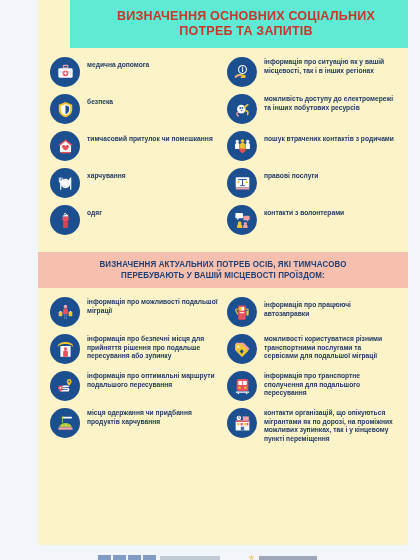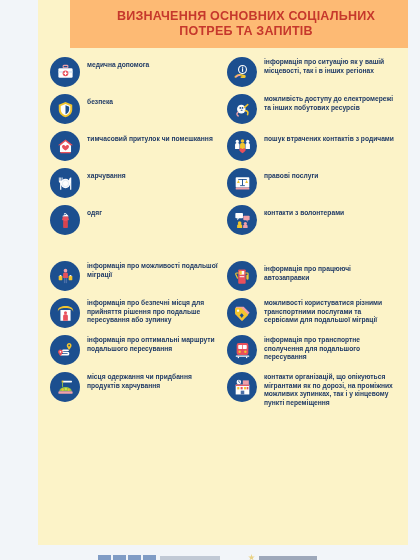--- a/index.html
+++ b/index.html
@@ -9,21 +9,21 @@
     font-family:"Liberation Sans","DejaVu Sans",sans-serif;
   }
   .page{position:relative;width:420px;height:560px;}
   .card{
     position:absolute;left:38px;top:0;width:370px;
     background:#fcf3c8;
     min-height:545px;
   }
   
   .title-band{
-    background:#fdba74;
+    background:#5eead4;
     padding:8px 0 10px 14px;
     text-align:center;
     margin-left:32px;
   }
   .title-line{
     color:#c6382c;
     font-weight:bold;
     font-size:13.5px;
     line-height:15px;
     letter-spacing:.2px;
@@ -245,20 +245,24 @@
               <circle cx="15.6" cy="15.8" r="2" fill="#f0a0a8"></circle>
               <path d="M12.8 21.4 V19 C12.8 17.8 14 17.1 15.6 17.1 C17.2 17.1 18.4 17.8 18.4 19 V21.4 Z" fill="#f0a0a8"></path>
             </svg>
           </span>
           <span class="txt">контакти з волонтерами</span>
         </div>
 
       </div>
     </div>
 
+    <div class="sec-band">
+      <div class="sec-line">ВИЗНАЧЕННЯ АКТУАЛЬНИХ ПОТРЕБ ОСІБ, ЯКІ ТИМЧАСОВО</div>
+      <div class="sec-line">ПЕРЕБУВАЮТЬ У ВАШІЙ МІСЦЕВОСТІ ПРОЇЗДОМ:</div>
+    </div>
 
     <div class="grid">
       <div class="col">
 
         <div class="item tall">
           <span class="ico">
             <svg width="19" height="19" viewBox="0 0 24 24">
               <circle cx="12" cy="4.6" r="2.3" fill="#f0a0a8"></circle>
               <path d="M9 8.4 C9 7.3 10.3 6.8 12 6.8 C13.7 6.8 15 7.3 15 8.4 V14 H9 Z" fill="#e8505b"></path>
               <rect x="10" y="14" width="1.7" height="6.4" fill="#4b6fa8"></rect>

